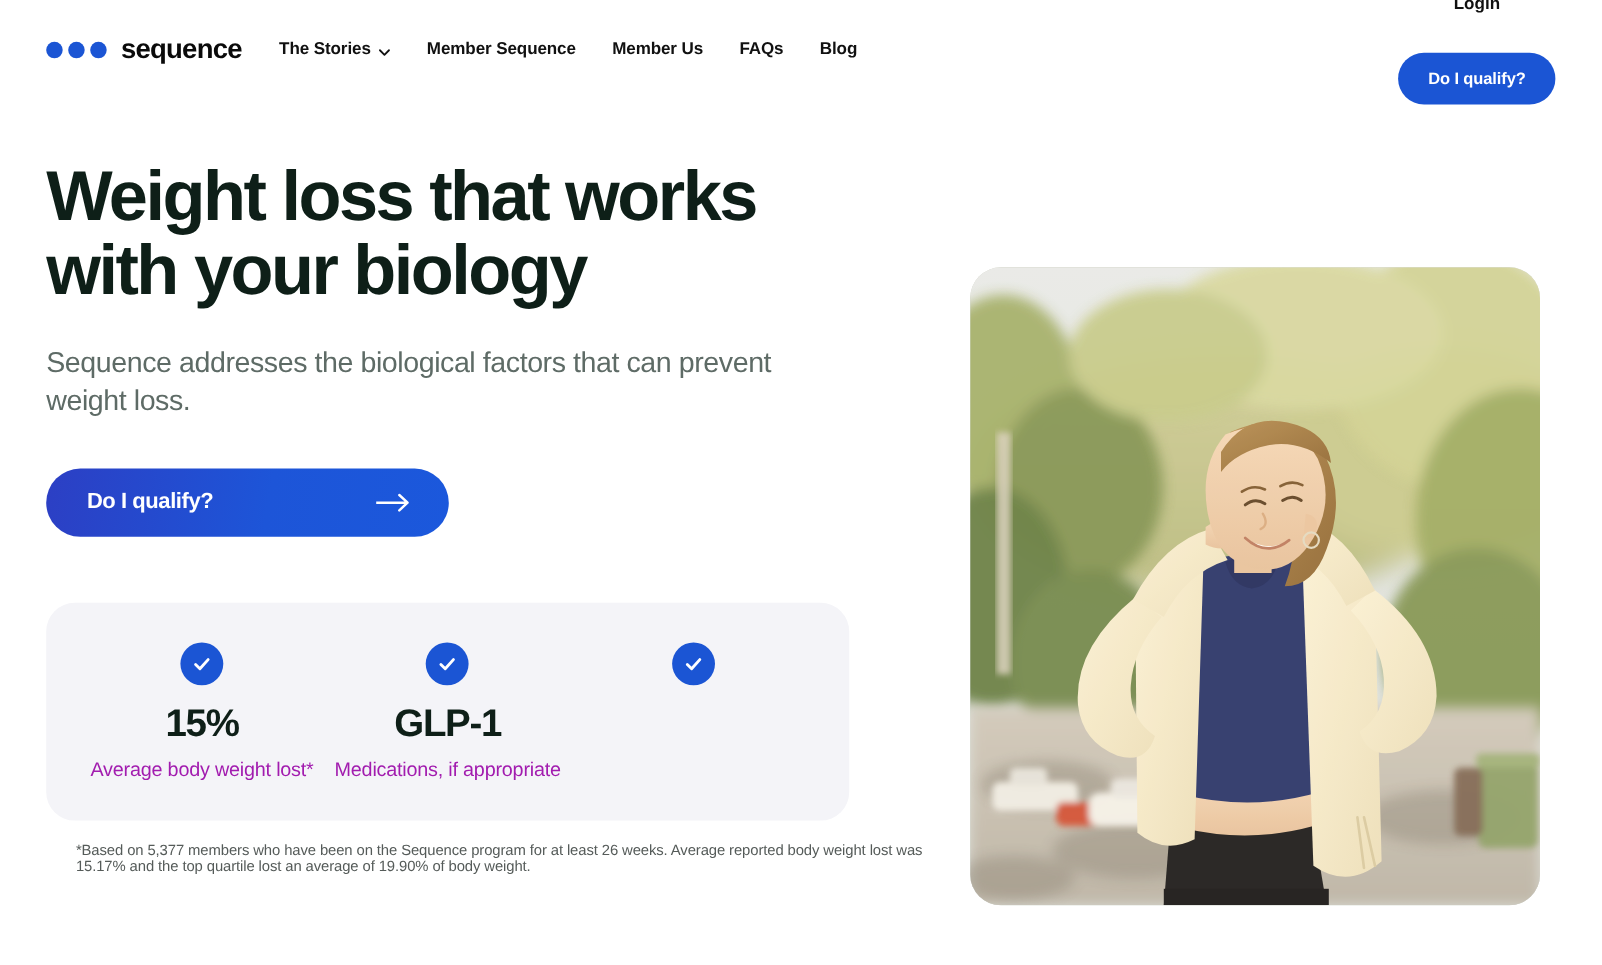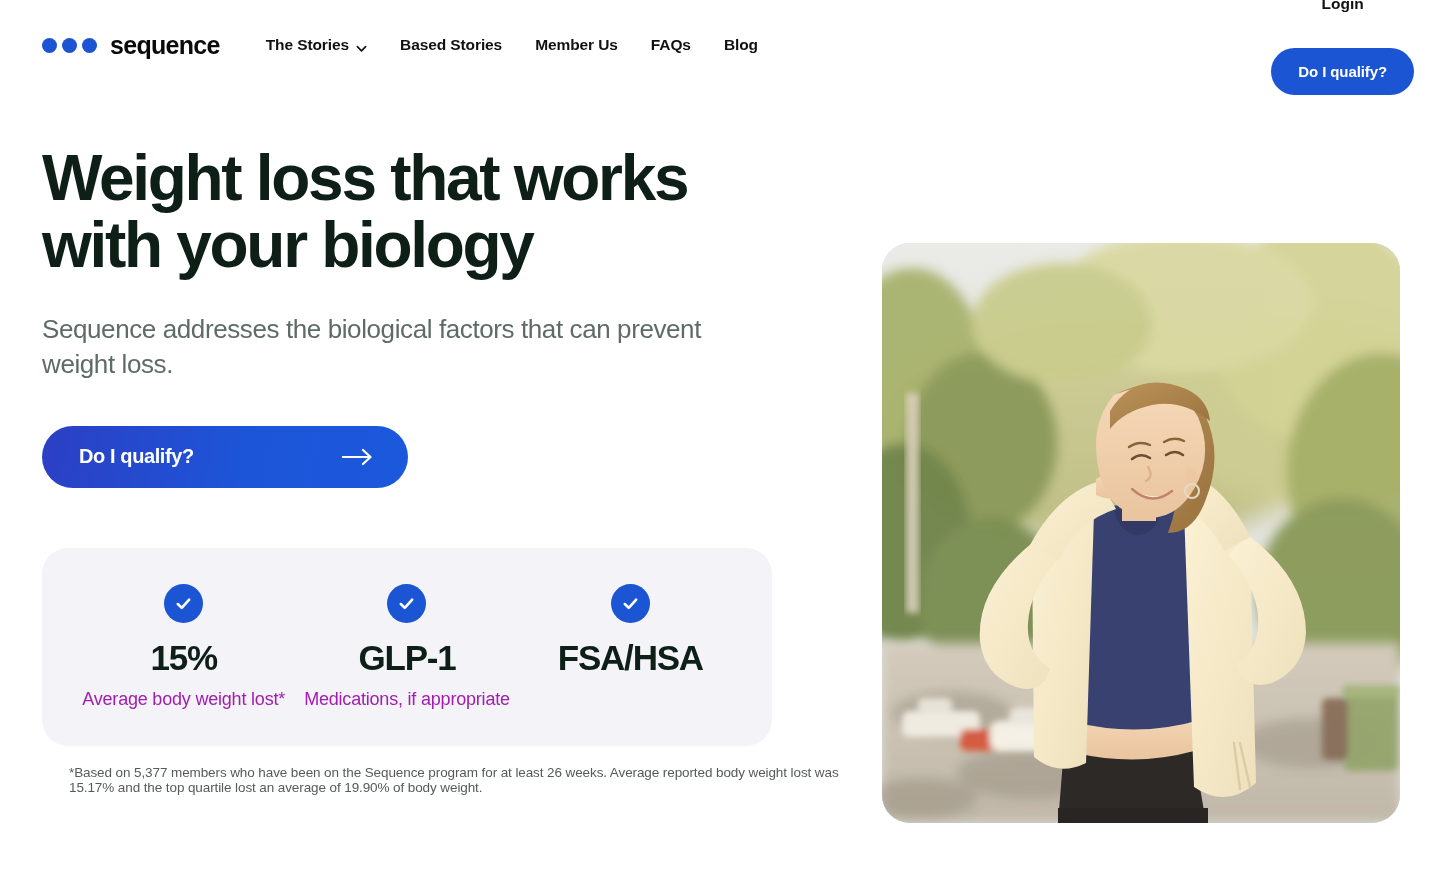--- a/index.html
+++ b/index.html
@@ -12,21 +12,21 @@
   }
 
   
   .header {
     height:90px;
     display:flex;
     align-items:center;
     padding:0 42px;
     background:#ffffff;
   }
-  .logo { display:flex; align-items:center; gap:13px; margin-right:46px; }
+  .logo { display:flex; align-items:center; gap:13px; margin-right:34px; }
   .logo-dots { display:flex; align-items:center; gap:5px; }
   .logo-dots i {
     display:block; width:15px; height:15px; border-radius:50%;
     background:#1B55D4;
   }
   .logo-word {
     font-size:25px; font-weight:bold; color:#0A0A0A;
     letter-spacing:-0.7px;
   }
 
@@ -140,21 +140,21 @@
   <nav class="nav">
     <div class="nav-item">
       <span>The Stories</span>
       <span class="chev">
         <svg viewBox="0 0 12 12">
             <path d="M1.5 4 L6 8.5 L10.5 4" fill="none" stroke="#111" stroke-width="1.8" stroke-linecap="round" stroke-linejoin="round"></path>
           </svg>
       </span>
     </div>
     <div class="nav-item">
-      <span>Based Stories</span>
+      <span>Member Sequence</span>
     </div>
     <div class="nav-item">
       <span>Member Us</span>
     </div>
     <div class="nav-item">
       <span>FAQs</span>
     </div>
     <div class="nav-item">
       <span>Blog</span>
     </div>
@@ -207,21 +207,20 @@
         <div class="stat-value">GLP-1</div>
         <div class="stat-label">Medications, if appropriate</div>
       </div>
 
       <div class="stat">
         <div class="check">
           <svg viewBox="0 0 24 24">
               <path d="M5.5 12.6 L10 17 L18.5 7.6" fill="none" stroke="#fff" stroke-width="3" stroke-linecap="round" stroke-linejoin="round"></path>
             </svg>
         </div>
-        <div class="stat-value">FSA/HSA</div>
       </div>
 
     </div>
 
     <div class="footnote">*Based on 5,377 members who have been on the Sequence program for at least 26 weeks. Average reported body weight lost was 15.17% and the top quartile lost an average of 19.90% of body weight.</div>
   </div>
 
   <div class="hero-right">
     <div class="photo">
       <svg viewBox="0 0 518 580" preserveAspectRatio="xMidYMid slice">

